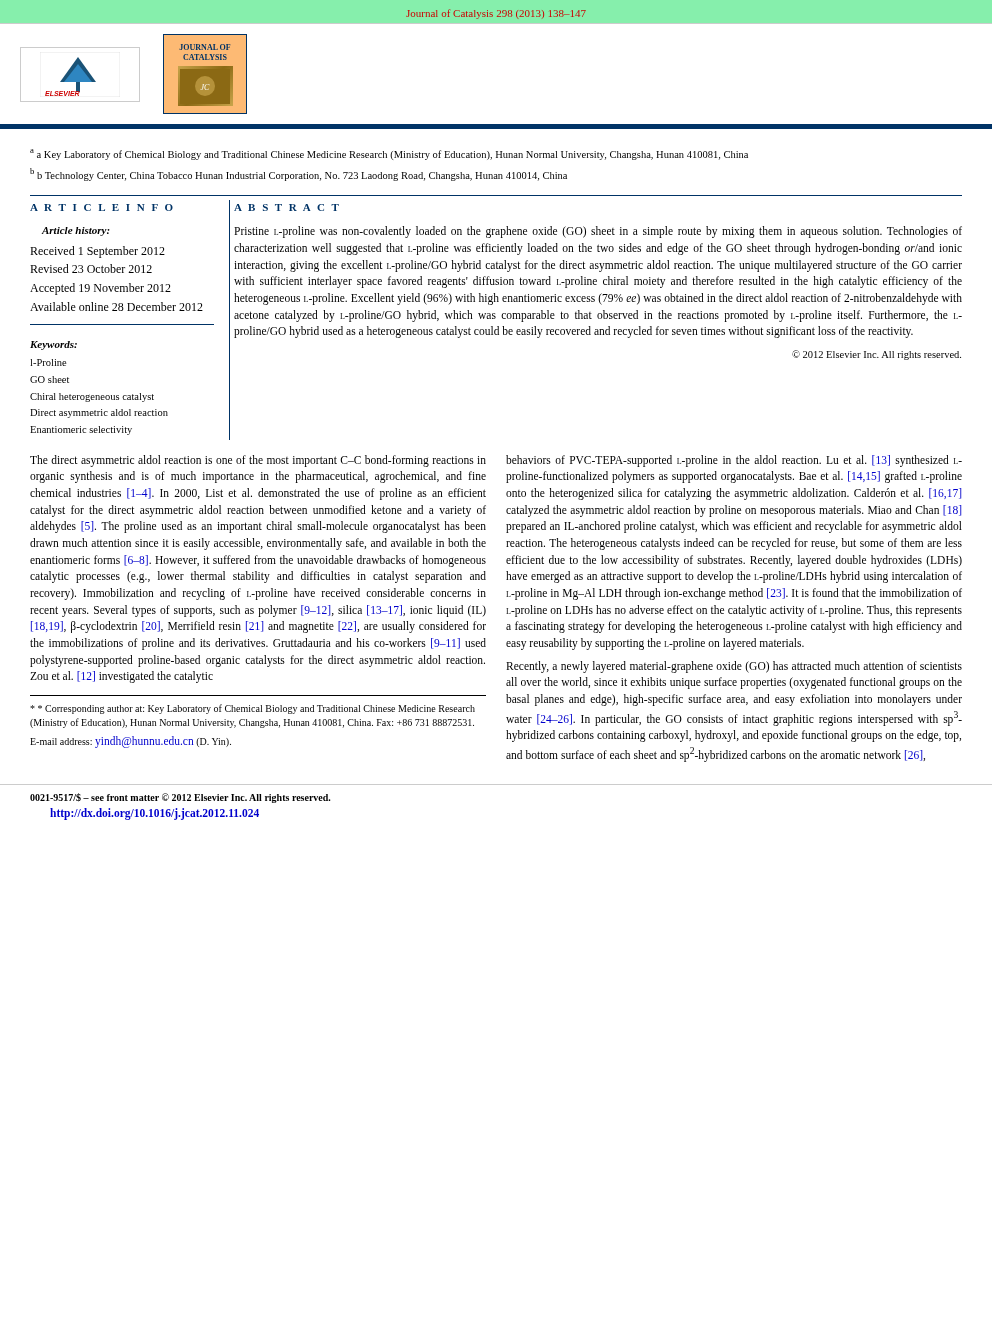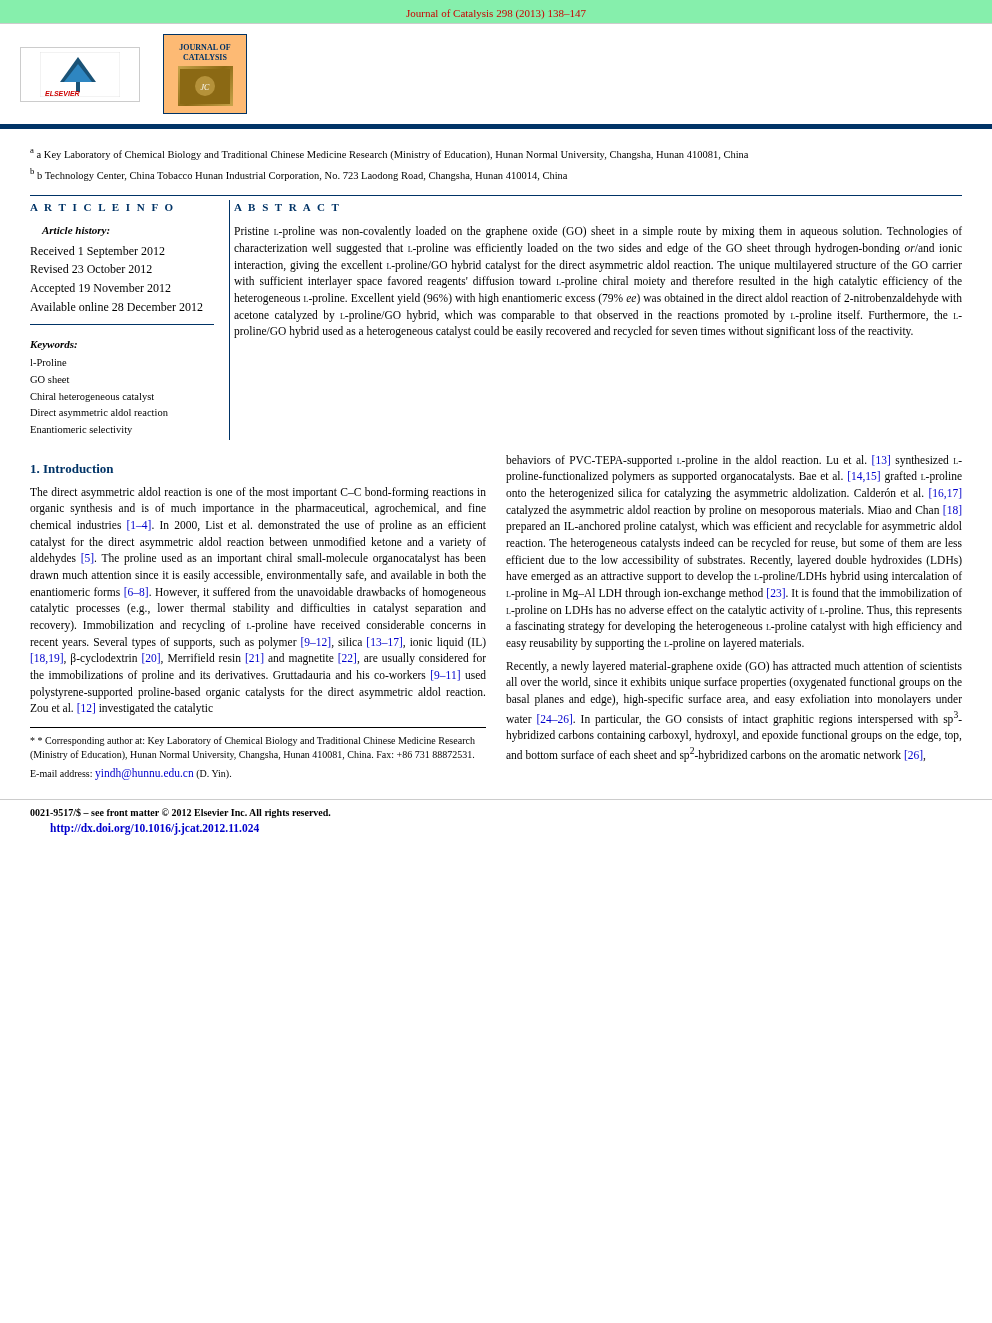--- a/index.html
+++ b/index.html
@@ -382,27 +382,27 @@
       </div>
     </div>
 
     <div class="abstract-col">
       <div class="section-header">A B S T R A C T</div>
 
       <div class="abstract-text">
         Pristine <span class="small-caps">l</span>-proline was non-covalently loaded on the graphene oxide (GO) sheet in a simple route by mixing them in aqueous solution. Technologies of characterization well suggested that <span class="small-caps">l</span>-proline was efficiently loaded on the two sides and edge of the GO sheet through hydrogen-bonding <em>or</em>/and ionic interaction, giving the excellent <span class="small-caps">l</span>-proline/GO hybrid catalyst for the direct asymmetric aldol reaction. The unique multilayered structure of the GO carrier with sufficient interlayer space favored reagents' diffusion toward <span class="small-caps">l</span>-proline chiral moiety and therefore resulted in the high catalytic efficiency of the heterogeneous <span class="small-caps">l</span>-proline. Excellent yield (96%) with high enantiomeric excess (79% <em>ee</em>) was obtained in the direct aldol reaction of 2-nitrobenzaldehyde with acetone catalyzed by <span class="small-caps">l</span>-proline/GO hybrid, which was comparable to that observed in the reactions promoted by <span class="small-caps">l</span>-proline itself. Furthermore, the <span class="small-caps">l</span>-proline/GO hybrid used as a heterogeneous catalyst could be easily recovered and recycled for seven times without significant loss of the reactivity.
       </div>
 
+      <div class="copyright-line">© 2012 Elsevier Inc. All rights reserved.</div>
     </div>
   </div>
 
   <div class="body-section">
 
     <div class="body-left-col">
-      <div class="section-title">1. Introduction</div>
 
       <div class="body-text">
         The direct asymmetric aldol reaction is one of the most important C–C bond-forming reactions in organic synthesis and is of much importance in the pharmaceutical, agrochemical, and fine chemical industries <a class="ref-link" href="#">[1–4]</a>. In 2000, List et al. demonstrated the use of proline as an efficient catalyst for the direct asymmetric aldol reaction between unmodified ketone and a variety of aldehydes <a class="ref-link" href="#">[5]</a>. The proline used as an important chiral small-molecule organocatalyst has been drawn much attention since it is easily accessible, environmentally safe, and available in both the enantiomeric forms <a class="ref-link" href="#">[6–8]</a>. However, it suffered from the unavoidable drawbacks of homogeneous catalytic processes (e.g., lower thermal stability and difficulties in catalyst separation and recovery). Immobilization and recycling of <span class="small-caps">l</span>-proline have received considerable concerns in recent years. Several types of supports, such as polymer <a class="ref-link" href="#">[9–12]</a>, silica <a class="ref-link" href="#">[13–17]</a>, ionic liquid (IL) <a class="ref-link" href="#">[18,19]</a>, β-cyclodextrin <a class="ref-link" href="#">[20]</a>, Merrifield resin <a class="ref-link" href="#">[21]</a> and magnetite <a class="ref-link" href="#">[22]</a>, are usually considered for the immobilizations of proline and its derivatives. Gruttadauria and his co-workers <a class="ref-link" href="#">[9–11]</a> used polystyrene-supported proline-based organic catalysts for the direct asymmetric aldol reaction. Zou et al. <a class="ref-link" href="#">[12]</a> investigated the catalytic
       </div>
 
       <div class="footnote-section">
         <div class="footnote-item">
           * <span>* Corresponding author at: Key Laboratory of Chemical Biology and Traditional Chinese Medicine Research (Ministry of Education), Hunan Normal University, Changsha, Hunan 410081, China. Fax: +86 731 88872531.</span>
         </div>
         <div class="footnote-item">

